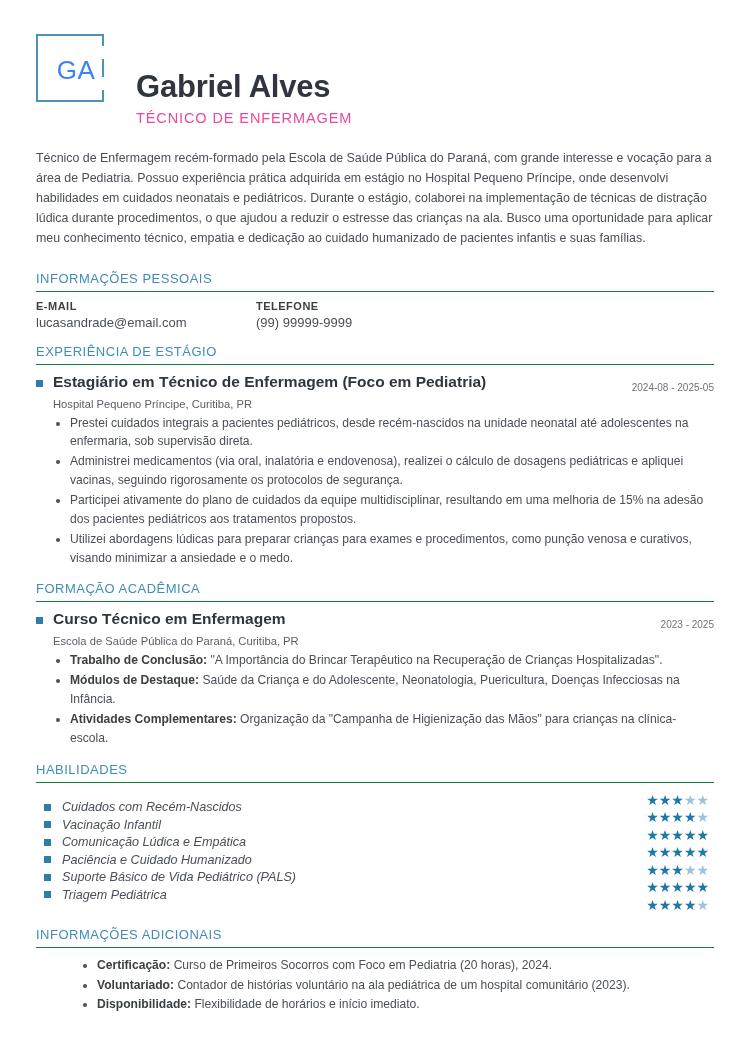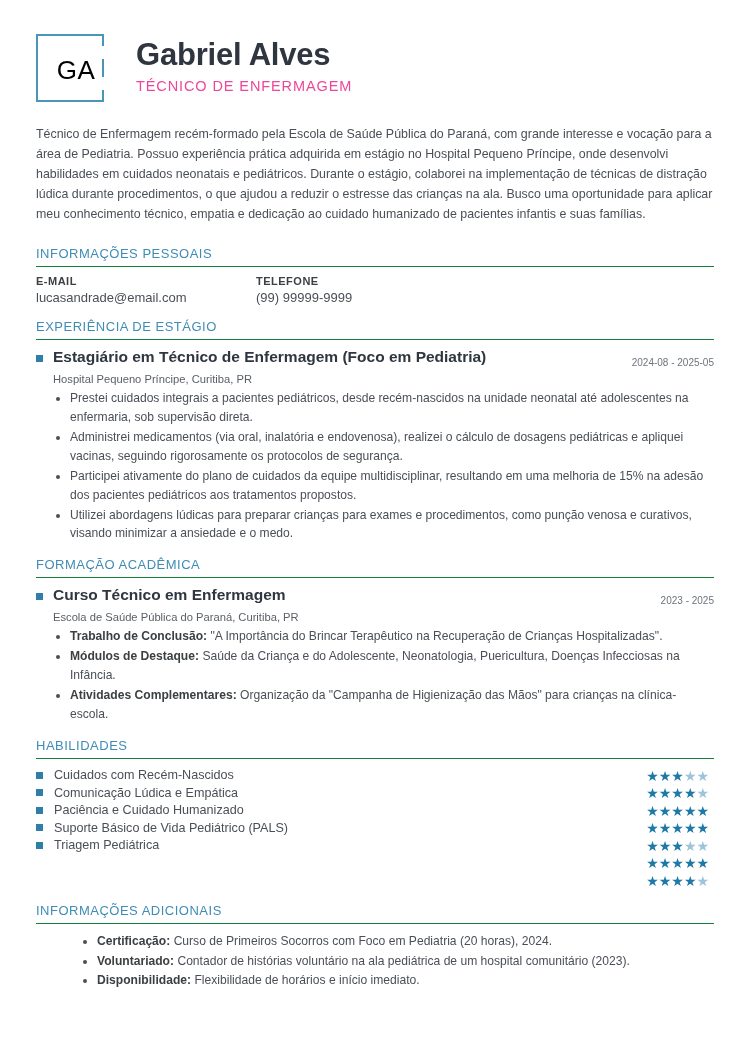--- a/index.html
+++ b/index.html
@@ -48,35 +48,36 @@
     width: 4px;
     height: 13px;
     background: #ffffff;
   }
   .logo-box::before { top: 10px; }
   .logo-box::after  { bottom: 10px; }
   .logo-initials {
     font-size: 26px;
     font-weight: 400;
     letter-spacing: 0.5px;
-    color: #000000;
+    color: #3b82f6;
     position: relative;
     left: 6px;
     top: 2px;
   }
   .identity {
     margin-left: 32px;
     padding-top: 4px;
   }
   .full-name {
     font-size: 31px;
     font-weight: bold;
     color: #2f3640;
     line-height: 1.1;
     letter-spacing: -0.2px;
+    margin-top: 32px;
   }
   .job-subtitle {
     font-size: 14.5px;
     color: #ec4899;
     letter-spacing: 0.9px;
     margin-top: 6px;
   }
 
   
   .summary {
@@ -166,23 +167,24 @@
 
   
   .skills-wrap {
     display: flex;
     justify-content: space-between;
     align-items: flex-start;
     margin-top: 4px;
   }
   .skills-list {
     list-style: none;
-    margin: 0;
+    margin: 8px;
     padding: 0;
     flex: 1 1 auto;
+    font-style: italic;
   }
   .skills-list li {
     display: flex;
     align-items: center;
     font-size: 12.6px;
     color: #4a4f57;
     height: 17.5px;
   }
   .skill-square {
     width: 7px;
@@ -293,20 +295,24 @@
   <div class="section">
     <div class="section-title">HABILIDADES</div>
     <div class="skills-wrap">
       <ul class="skills-list" id="skills-list">
           <li>
             <span class="skill-square"></span>
             <span>Cuidados com Recém-Nascidos</span>
           </li>
           <li>
             <span class="skill-square"></span>
+            <span>Vacinação Infantil</span>
+          </li>
+          <li>
+            <span class="skill-square"></span>
             <span>Comunicação Lúdica e Empática</span>
           </li>
           <li>
             <span class="skill-square"></span>
             <span>Paciência e Cuidado Humanizado</span>
           </li>
           <li>
             <span class="skill-square"></span>
             <span>Suporte Básico de Vida Pediátrico (PALS)</span>
           </li>

